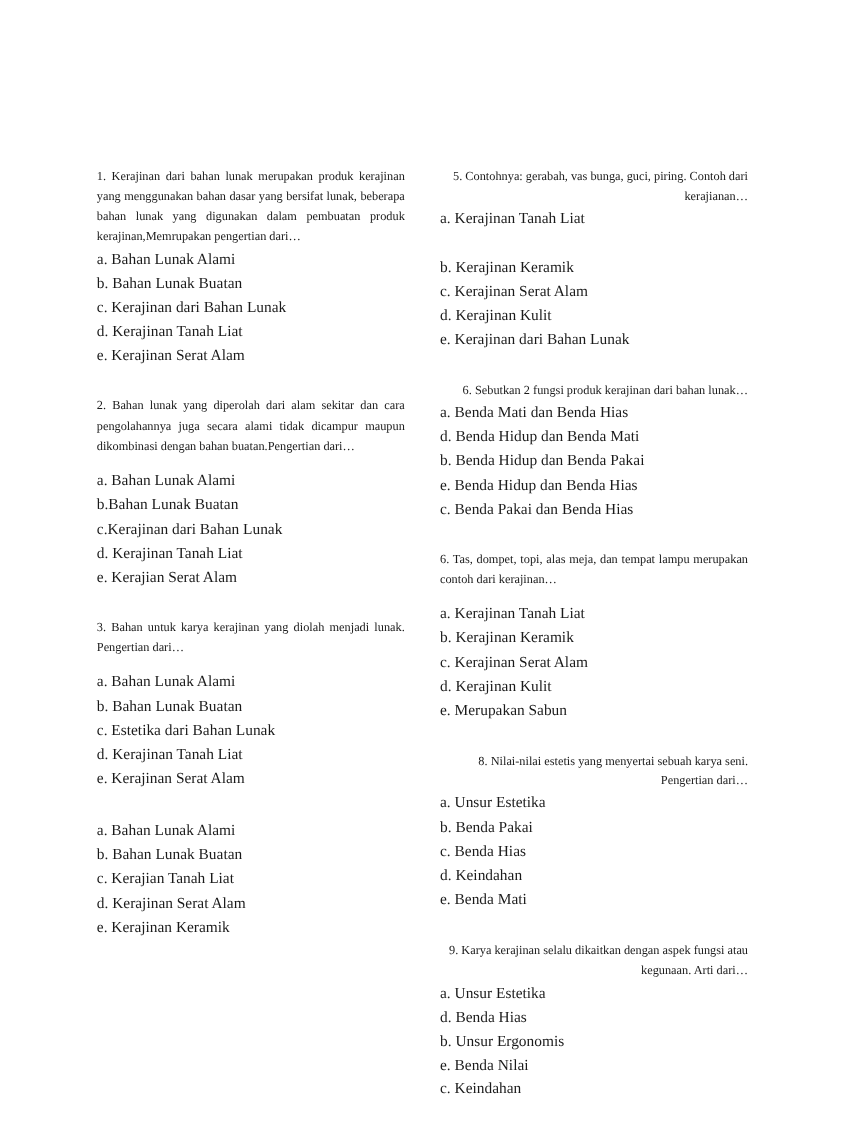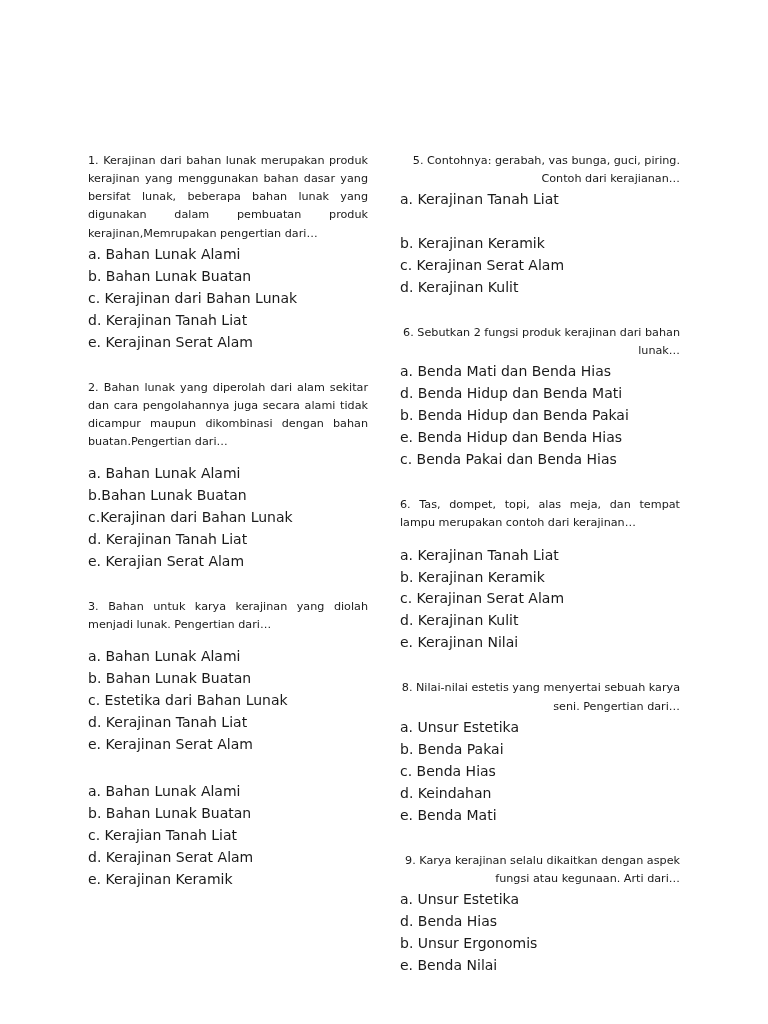--- a/index.html
+++ b/index.html
@@ -13,20 +13,21 @@
     font-family: "DejaVu Sans", sans-serif;
     color: #1a1a1a;
     overflow: hidden;
   }
   .page {
     position: relative;
     width: 768px;
     height: 877px;
     box-sizing: border-box;
     padding: 152px 48px 40px 88px;
+    font-family: Liberation Serif, serif;
   }
   .columns {
     display: flex;
     flex-direction: row;
     align-items: flex-start;
     gap: 32px;
   }
   .column {
     width: 280px;
   }
@@ -110,20 +111,21 @@
 
     <div class="column">
 
       <div class="block">
         <p class="question nojust">5. Contohnya: gerabah, vas bunga, guci, piring. Contoh dari kerajianan…</p>
         <p class="opt">a. Kerajinan Tanah Liat</p>
         <p class="opt">&nbsp;</p>
         <p class="opt">b. Kerajinan Keramik</p>
         <p class="opt">c. Kerajinan Serat Alam</p>
         <p class="opt">d. Kerajinan Kulit</p>
+        <p class="opt">e. Kerajinan dari Bahan Lunak</p>
       </div>
 
       <div class="spacer-sm"></div>
 
       <div class="block">
         <p class="question nojust">6. Sebutkan 2 fungsi produk kerajinan dari bahan lunak…</p>
         <p class="opt">a. Benda Mati dan Benda Hias</p>
         <p class="opt">d. Benda Hidup dan Benda Mati</p>
         <p class="opt">b. Benda Hidup dan Benda Pakai</p>
         <p class="opt">e. Benda Hidup dan Benda Hias</p>
@@ -131,21 +133,21 @@
       </div>
 
       <div class="spacer-sm"></div>
 
       <div class="block">
         <p class="question gap-after">6. Tas, dompet, topi, alas meja, dan tempat lampu merupakan contoh dari kerajinan…</p>
         <p class="opt">a. Kerajinan Tanah Liat</p>
         <p class="opt">b. Kerajinan Keramik</p>
         <p class="opt">c. Kerajinan Serat Alam</p>
         <p class="opt">d. Kerajinan Kulit</p>
-        <p class="opt">e. Kerajinan Nilai</p>
+        <p class="opt">e. Merupakan Sabun</p>
       </div>
 
       <div class="spacer-sm"></div>
 
       <div class="block">
         <p class="question nojust">8. Nilai-nilai estetis yang menyertai sebuah karya seni. Pengertian dari…</p>
         <p class="opt">a. Unsur Estetika</p>
         <p class="opt">b. Benda Pakai</p>
         <p class="opt">c. Benda Hias</p>
         <p class="opt">d. Keindahan</p>
@@ -153,18 +155,19 @@
       </div>
 
       <div class="spacer-sm"></div>
 
       <div class="block">
         <p class="question nojust">9. Karya kerajinan selalu dikaitkan dengan aspek fungsi atau kegunaan. Arti dari…</p>
         <p class="opt">a. Unsur Estetika</p>
         <p class="opt">d. Benda Hias</p>
         <p class="opt">b. Unsur Ergonomis</p>
         <p class="opt">e. Benda Nilai</p>
+        <p class="opt">c. Keindahan</p>
       </div>
 
     </div>
 
   </div>
 </div>
 
 </body></html>

